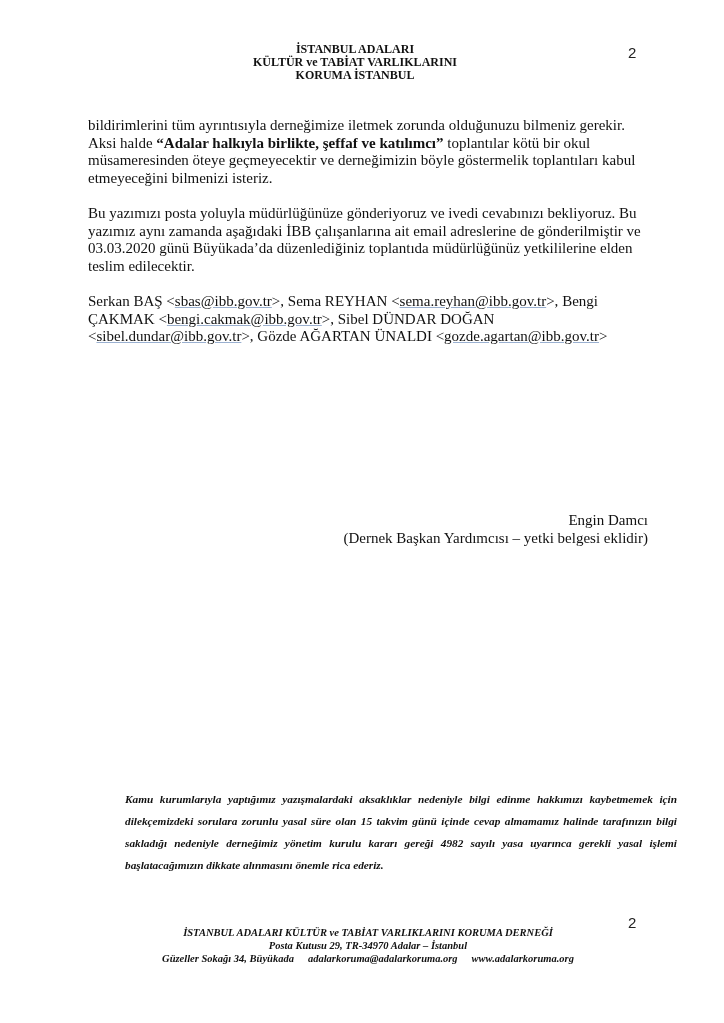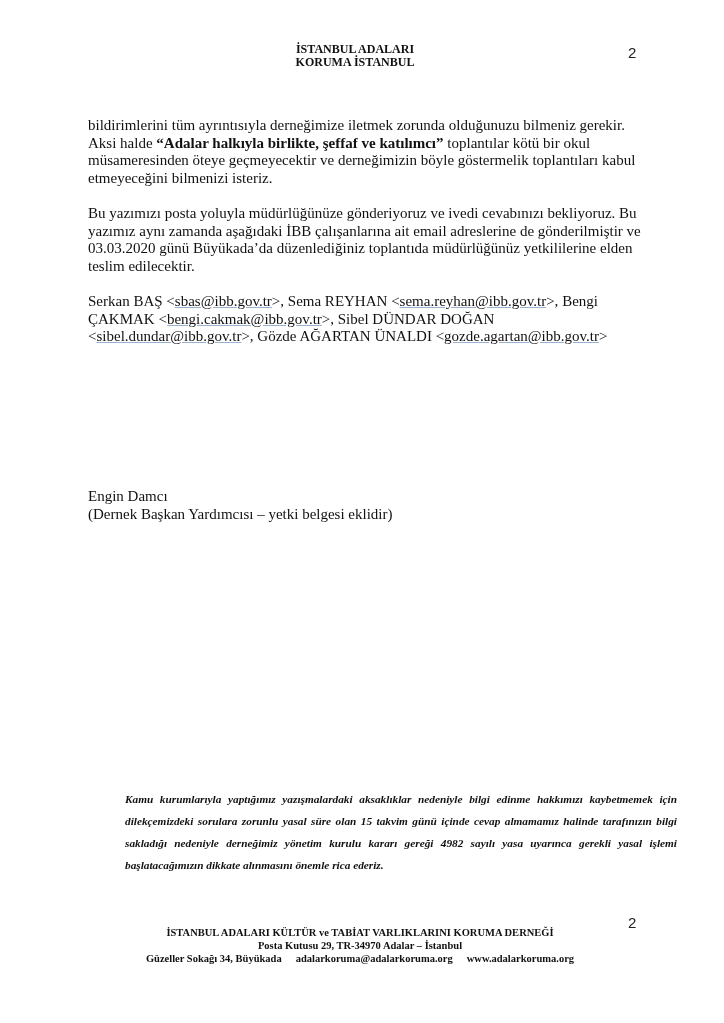--- a/index.html
+++ b/index.html
@@ -4,42 +4,43 @@
   <style>
     html, body { margin: 0; padding: 0; background: #ffffff; }
     body { width: 724px; height: 1023px; position: relative; overflow: hidden; color: #111; }
     .page-num { position: absolute; font-family: "Liberation Sans", "DejaVu Sans", sans-serif; font-size: 15px; color: #222; }
     .header { position: absolute; left: 200px; width: 310px; top: 43px; text-align: center; font-family: "Liberation Serif", serif; font-weight: bold; font-size: 12px; line-height: 13px; color: #111; }
     .body-text { position: absolute; left: 88px; width: 560px; font-family: "Liberation Serif", serif; font-size: 15px; line-height: 17.6px; color: #111; }
     .para { margin: 0 0 17.6px 0; }
     .email { text-decoration: underline; text-decoration-color: #9ab0d0; text-underline-offset: 1px; }
     .bold { font-weight: bold; }
     .notice { position: absolute; left: 88px; width: 552px; top: 788px; font-family: "Liberation Serif", serif; font-weight: bold; font-style: italic; font-size: 11.3px; line-height: 22px; text-align: justify; color: #111; margin-left: 37px; }
-    .footer { position: absolute; left: 120px; width: 480px; top: 926px; text-align: center; font-family: "Liberation Serif", serif; font-weight: bold; font-size: 10.5px; line-height: 13px; color: #111; }
+    .footer { position: absolute; left: 128px; width: 480px; top: 926px; text-align: center; font-family: "Liberation Serif", serif; font-weight: bold; font-size: 10.5px; line-height: 13px; color: #111; font-style: italic; }
     .footer .gap { display: inline-block; width: 14px; }
   </style>
 </head>
 <body>
 
 <div class="header">
   <div>İSTANBUL ADALARI</div>
+  <div>KÜLTÜR ve TABİAT VARLIKLARINI</div>
   <div>KORUMA İSTANBUL</div>
 </div>
 <div class="page-num" style="left:628px; top:44px;">2</div>
 
 <div class="body-text" style="top:117px;">
   <p class="para">
     <span>bildirimlerini tüm ayrıntısıyla derneğimize iletmek zorunda olduğunuzu bilmeniz gerekir.</span><br>
     <span>Aksi halde </span><span class="bold">“Adalar halkıyla birlikte, şeffaf ve katılımcı”</span><span> toplantılar kötü bir okul müsameresinden öteye geçmeyecektir ve derneğimizin böyle göstermelik toplantıları kabul etmeyeceğini bilmenizi isteriz.</span>
   </p>
   <p class="para">Bu yazımızı posta yoluyla müdürlüğünüze gönderiyoruz ve ivedi cevabınızı bekliyoruz. Bu yazımız aynı zamanda aşağıdaki İBB çalışanlarına ait email adreslerine de gönderilmiştir ve 03.03.2020 günü Büyükada’da düzenlediğiniz toplantıda müdürlüğünüz yetkililerine elden teslim edilecektir.</p>
   <p class="para"><span>Serkan BAŞ</span> &lt;<span class="email">sbas@ibb.gov.tr</span>&gt;, <span>Sema REYHAN</span> &lt;<span class="email">sema.reyhan@ibb.gov.tr</span>&gt;, <span>Bengi ÇAKMAK</span> &lt;<span class="email">bengi.cakmak@ibb.gov.tr</span>&gt;, <span>Sibel DÜNDAR DOĞAN</span><br>&lt;<span class="email">sibel.dundar@ibb.gov.tr</span>&gt;, <span>Gözde AĞARTAN ÜNALDI</span> &lt;<span class="email">gozde.agartan@ibb.gov.tr</span>&gt;</p>
 </div>
 
-<div class="body-text" style="top:488px;">
+<div class="body-text" style="top:512px;text-align:right;">
   <div>Engin Damcı</div>
   <div>(Dernek Başkan Yardımcısı – yetki belgesi eklidir)</div>
 </div>
 
 <div class="notice">Kamu kurumlarıyla yaptığımız yazışmalardaki aksaklıklar nedeniyle bilgi edinme hakkımızı kaybetmemek için dilekçemizdeki sorulara zorunlu yasal süre olan 15 takvim günü içinde cevap almamamız halinde tarafınızın bilgi sakladığı nedeniyle derneğimiz yönetim kurulu kararı gereği 4982 sayılı yasa uyarınca gerekli yasal işlemi başlatacağımızın dikkate alınmasını önemle rica ederiz.</div>
 
 <div class="page-num" style="left:628px; top:914px;">2</div>
 <div class="footer">
   <div>İSTANBUL ADALARI KÜLTÜR ve TABİAT VARLIKLARINI KORUMA DERNEĞİ</div>
   <div>Posta Kutusu 29, TR-34970 Adalar – İstanbul</div>

